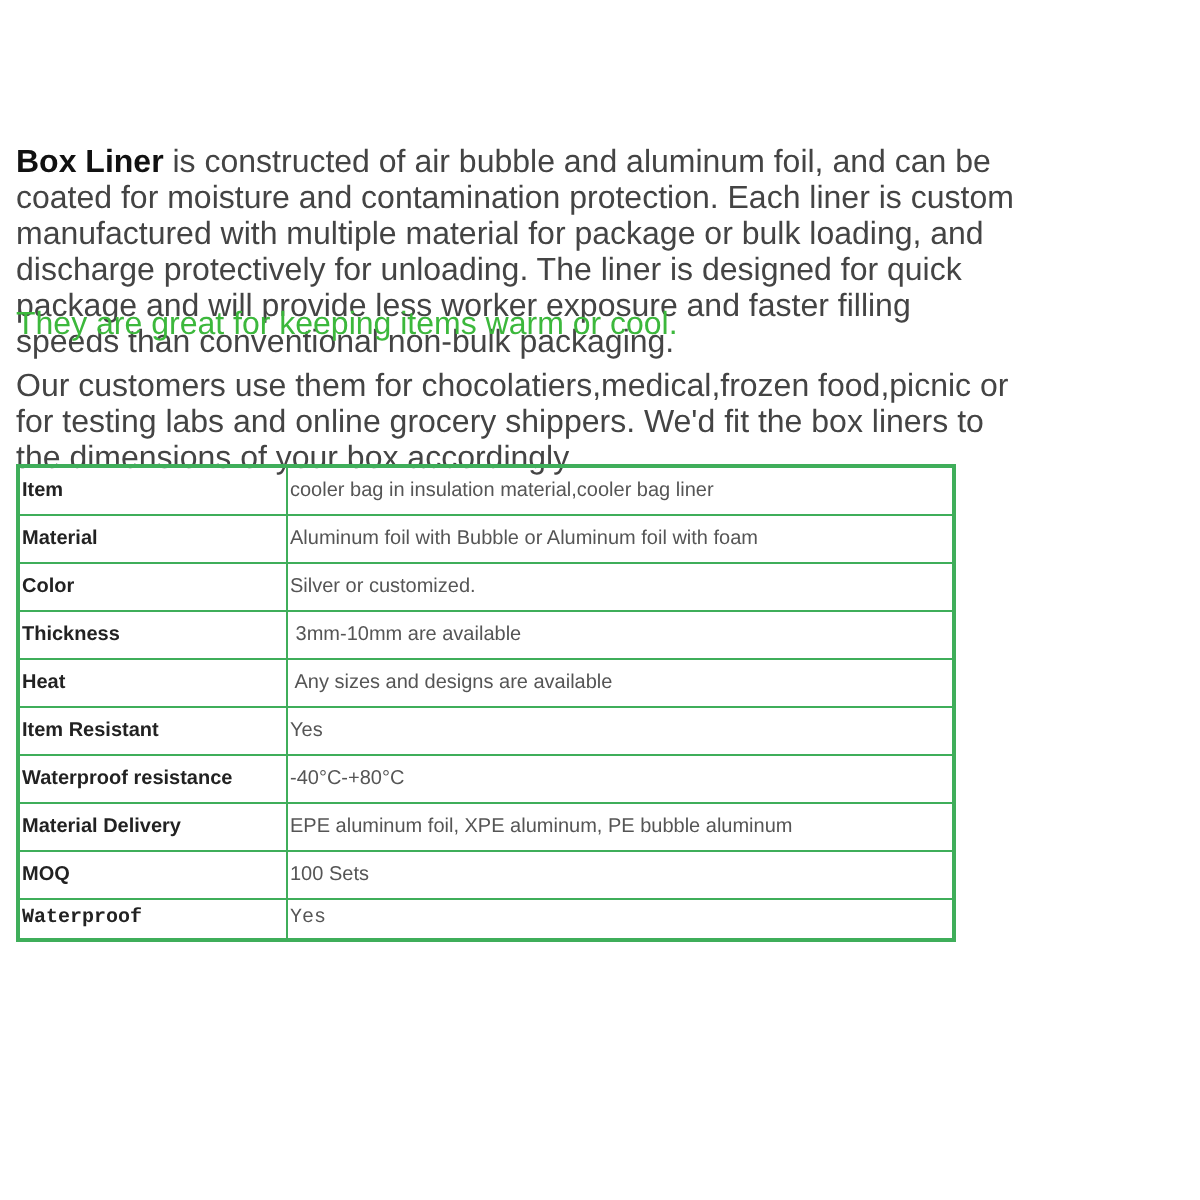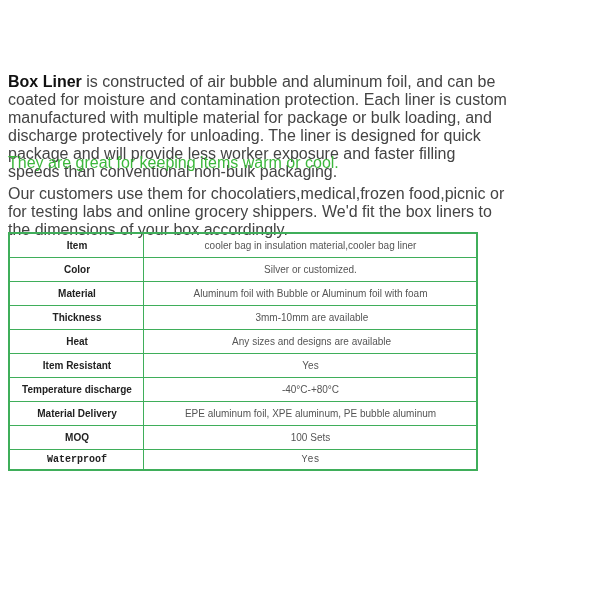--- a/index.html
+++ b/index.html
@@ -28,21 +28,20 @@
     .p2 { top: 154px; color: #3cb83c; }
     .p3 { top: 185px; }
     table.spec {
       position: absolute;
       left: 8px;
       top: 232px;
       width: 470px;
       border-collapse: collapse;
       font-size: 10px;
       border: 2px solid #3fae5a;
-      text-align: center;
     }
     table.spec td {
       border: 1px solid #3fae5a;
       padding: 0 0 0 1px;
       height: 23px;
       vertical-align: middle;
       color: #555555;
     }
     table.spec td.k {
       width: 132px;
@@ -63,41 +62,41 @@
 
 <p class="para p3">Our customers use them for chocolatiers,medical,frozen food,picnic or for testing labs and online grocery shippers. We'd fit the box liners to the dimensions of your box accordingly.</p>
 
 <table class="spec">
   <tbody>
     <tr>
       <td class="k">Item</td>
       <td class="v">cooler bag in insulation material,cooler bag liner</td>
     </tr>
     <tr>
+      <td class="k">Material</td>
+      <td class="v">Aluminum foil with Bubble or Aluminum foil with foam</td>
+    </tr>
+    <tr>
       <td class="k">Color</td>
       <td class="v">Silver or customized.</td>
-    </tr>
-    <tr>
-      <td class="k">Material</td>
-      <td class="v">Aluminum foil with Bubble or Aluminum foil with foam</td>
     </tr>
     <tr>
       <td class="k">Thickness</td>
       <td class="v" style="white-space:pre"> 3mm-10mm are available</td>
     </tr>
     <tr>
       <td class="k">Heat</td>
       <td class="v" style="white-space:pre"> Any sizes and designs are available</td>
     </tr>
     <tr>
       <td class="k">Item Resistant</td>
       <td class="v">Yes</td>
     </tr>
     <tr>
-      <td class="k">Temperature discharge</td>
+      <td class="k">Waterproof resistance</td>
       <td class="v">-40°C-+80°C</td>
     </tr>
     <tr>
       <td class="k">Material Delivery</td>
       <td class="v">EPE aluminum foil, XPE aluminum, PE bubble aluminum</td>
     </tr>
     <tr>
       <td class="k">MOQ</td>
       <td class="v">100 Sets</td>
     </tr>

